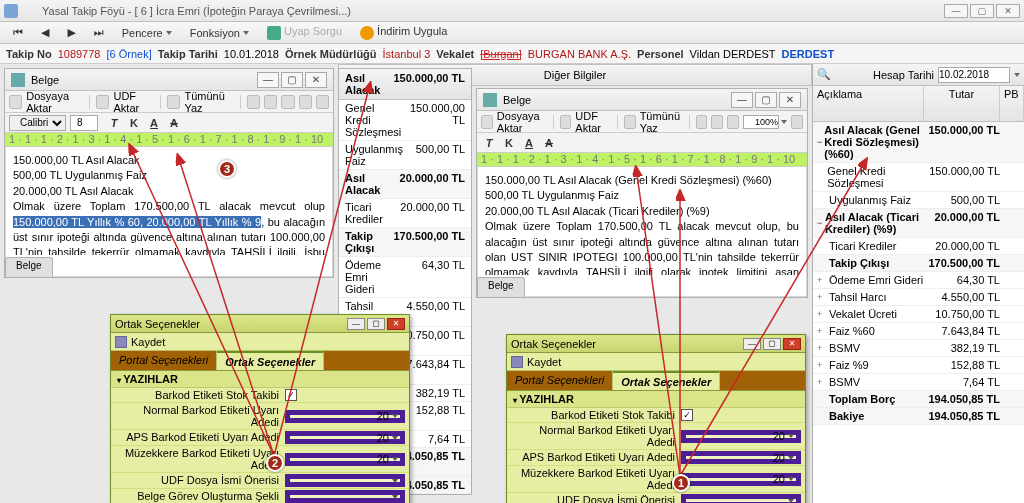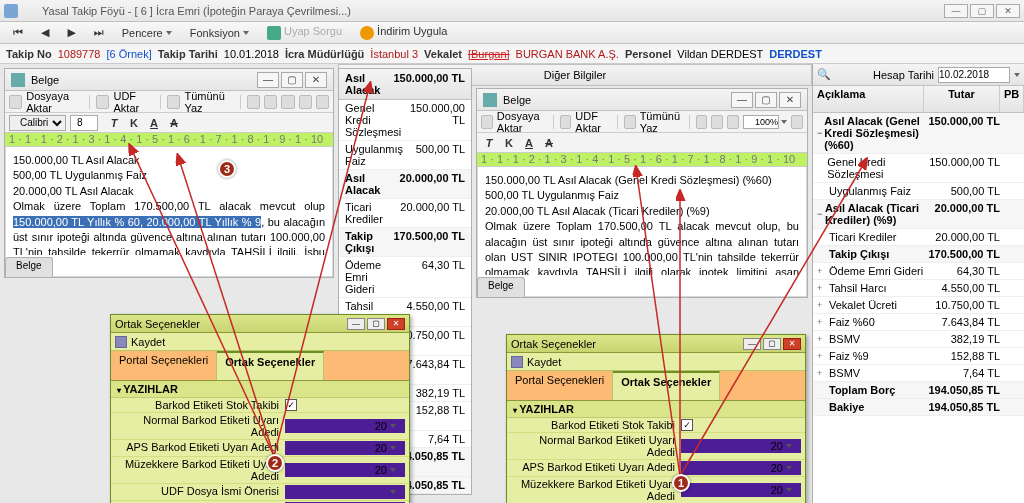--- a/index.html
+++ b/index.html
@@ -55,50 +55,50 @@
 .sumtbl .row { display:flex; padding:2px 6px; border-bottom:1px solid #eee;}
 .sumtbl .row.bold { font-weight:bold; background:#f6f6f6;}
 .sumtbl .lbl { flex:1;}
 .sumtbl .val { width:90px; text-align:right;}
 .expander { width:10px; color:#777; font-size:9px; margin-right:2px;}
 
 
 .rightpanel { position:absolute; top:0; right:0; width:212px; bottom:0; background:#fff; border-left:1px solid #b0b0b0;}
 .rightpanel .toprow { height:22px; background:linear-gradient(#f4f4f4,#e4e4e4); border-bottom:1px solid #c0c0c0; display:flex;align-items:center; padding:0 4px; gap:4px; font-size:10px;}
 .rightpanel .toprow input { width:72px; height:16px; font-size:10px; border:1px solid #aaa;}
-.rightpanel .cols { height:27px; display:flex; background:linear-gradient(#f4f4f4,#e4e4e4); border-bottom:1px solid #c0c0c0; font-size:10px; font-weight:bold;}
+.rightpanel .cols { height:36px; display:flex; background:linear-gradient(#f4f4f4,#e4e4e4); border-bottom:1px solid #c0c0c0; font-size:10px; font-weight:normal;}
 .rightpanel .cols div { padding:2px 4px; border-right:1px solid #ccc;}
 .rightpanel .cols .c1 { flex:1;}
 .rightpanel .cols .c2 { width:76px; text-align:center;}
 .rightpanel .cols .c3 { width:24px; }
 .rp-row { display:flex; padding:2px 4px; border-bottom:1px solid #eee; font-size:10px;}
 .rp-row.bold { font-weight:bold; background:#f6f6f6;}
 .rp-row .lbl { flex:1; display:flex; align-items:center;}
 .rp-row .val { width:76px; text-align:right;}
 .rp-row .pb { width:20px;}
 
 
 .diger { position:absolute; top:0; left:338px; right:212px; height:22px; background:linear-gradient(#f4f4f4,#e4e4e4); border:1px solid #c0c0c0; display:flex; align-items:center; justify-content:center; font-size:11px;}
 
 
 .popup { position:absolute; width:300px; background:#e6eea3; border:1px solid #6b8e23; box-shadow:2px 2px 4px rgba(0,0,0,0.3); font-size:10px;}
 .popup .phdr { height:18px; background:linear-gradient(#dce68a,#c8d470); border-bottom:1px solid #8a9a3a; display:flex; align-items:center; justify-content:space-between; padding:0 4px;}
 .popup .phdr .pwbtns { display:flex; gap:2px;}
 .popup .phdr .pwbtns span { width:18px;height:12px;border:1px solid #888;background:#eee;display:flex;align-items:center;justify-content:center;font-size:8px;}
 .popup .phdr .pwbtns .close { background:#d04028; color:#fff; border-color:#a02010;}
 .popup .psave { height:18px; border-bottom:1px solid #b8c46a; display:flex;align-items:center; padding:0 4px; gap:4px;}
-.popup .ptabs { height:30px; display:flex; border-bottom:1px solid #8a9a3a; background:#fdba74;}
+.popup .ptabs { height:20px; display:flex; border-bottom:1px solid #8a9a3a; background:#a16207;font-style:italic;}
 .popup .ptabs .pt { padding:3px 8px; border-right:1px solid #b8c46a;}
 .popup .ptabs .pt.active { background:#e6eea3; font-weight:bold; border-top:2px solid #6b8e23;}
 .popup .pgroup { padding:2px 6px; font-weight:bold; background:#dae488; border-bottom:1px solid #c0ca70;}
 .popup .pgroup::before { content:"▾ "; font-size:8px;}
 .popup .prow { display:flex; padding:1px 4px; border-bottom:1px solid #d4de80;}
 .popup .prow .pl { flex:1; text-align:right; padding-right:6px;}
 .popup .prow .pv { width:120px; display:flex; align-items:center;}
-.popup .prow .pv .dd { flex:1; border:7px solid #4c1d95; background:#f0f4c0; height:13px; display:flex;align-items:center;justify-content:flex-end; padding:0 2px;}
+.popup .prow .pv .dd { flex:1; border:5px solid #4c1d95; background:#f0f4c0; height:13px; display:flex;align-items:center;justify-content:flex-end; padding:0 2px;}
 .popup .prow .pv .dd::after { content:""; width:0;height:0;border-left:3px solid transparent;border-right:3px solid transparent;border-top:4px solid #555; margin-left:3px;}
 .popup .prow .pv .chk { width:12px;height:12px;border:1px solid #555;background:#fff;display:flex;align-items:center;justify-content:center;font-size:9px;color:#000;}
 
 
 .anno { position:absolute; width:18px;height:18px; background:#a02a18; border:2px solid #fff; border-radius:50%; color:#fff; font-weight:bold; display:flex;align-items:center;justify-content:center; font-size:11px; z-index:100; box-shadow:0 0 3px rgba(0,0,0,0.5);}
 svg.arrows { position:absolute; top:0;left:0;width:1024px;height:503px; pointer-events:none; z-index:90;}
 svg.arrows line,svg.arrows path { stroke:#c62828; stroke-width:1.5; fill:none;}
 svg.arrows .ahead { fill:#c62828;}
 
 .zoombox { display:flex;align-items:center;gap:2px;}
@@ -133,21 +133,21 @@
   <span class="tbtn disabled"><span class="tbicon green"></span> <span>Uyap Sorgu</span></span>
   <span class="tbtn"><span class="tbicon orange"></span> <span>İndirim Uygula</span></span>
 </div>
 
 <div class="infobar">
   <b>Takip No</b>
   <span class="red">1089778</span>
   <span class="blue">[6 Örnek]</span>
   <b>Takip Tarihi</b>
   <span>10.01.2018</span>
-  <b>İcra Müdürlüğü</b>
+  <b>Örnek Müdürlüğü</b>
   <span class="red">İstanbul 3</span>
   <b>Vekalet</b>
   <span class="link strike">[Burgan]</span>
   <span class="red">BURGAN BANK A.Ş.</span>
   <b>Personel</b>
   <span>Vildan DERDEST</span>
   <b class="blue">DERDEST</b>
 </div>
 
 <div class="workspace">

